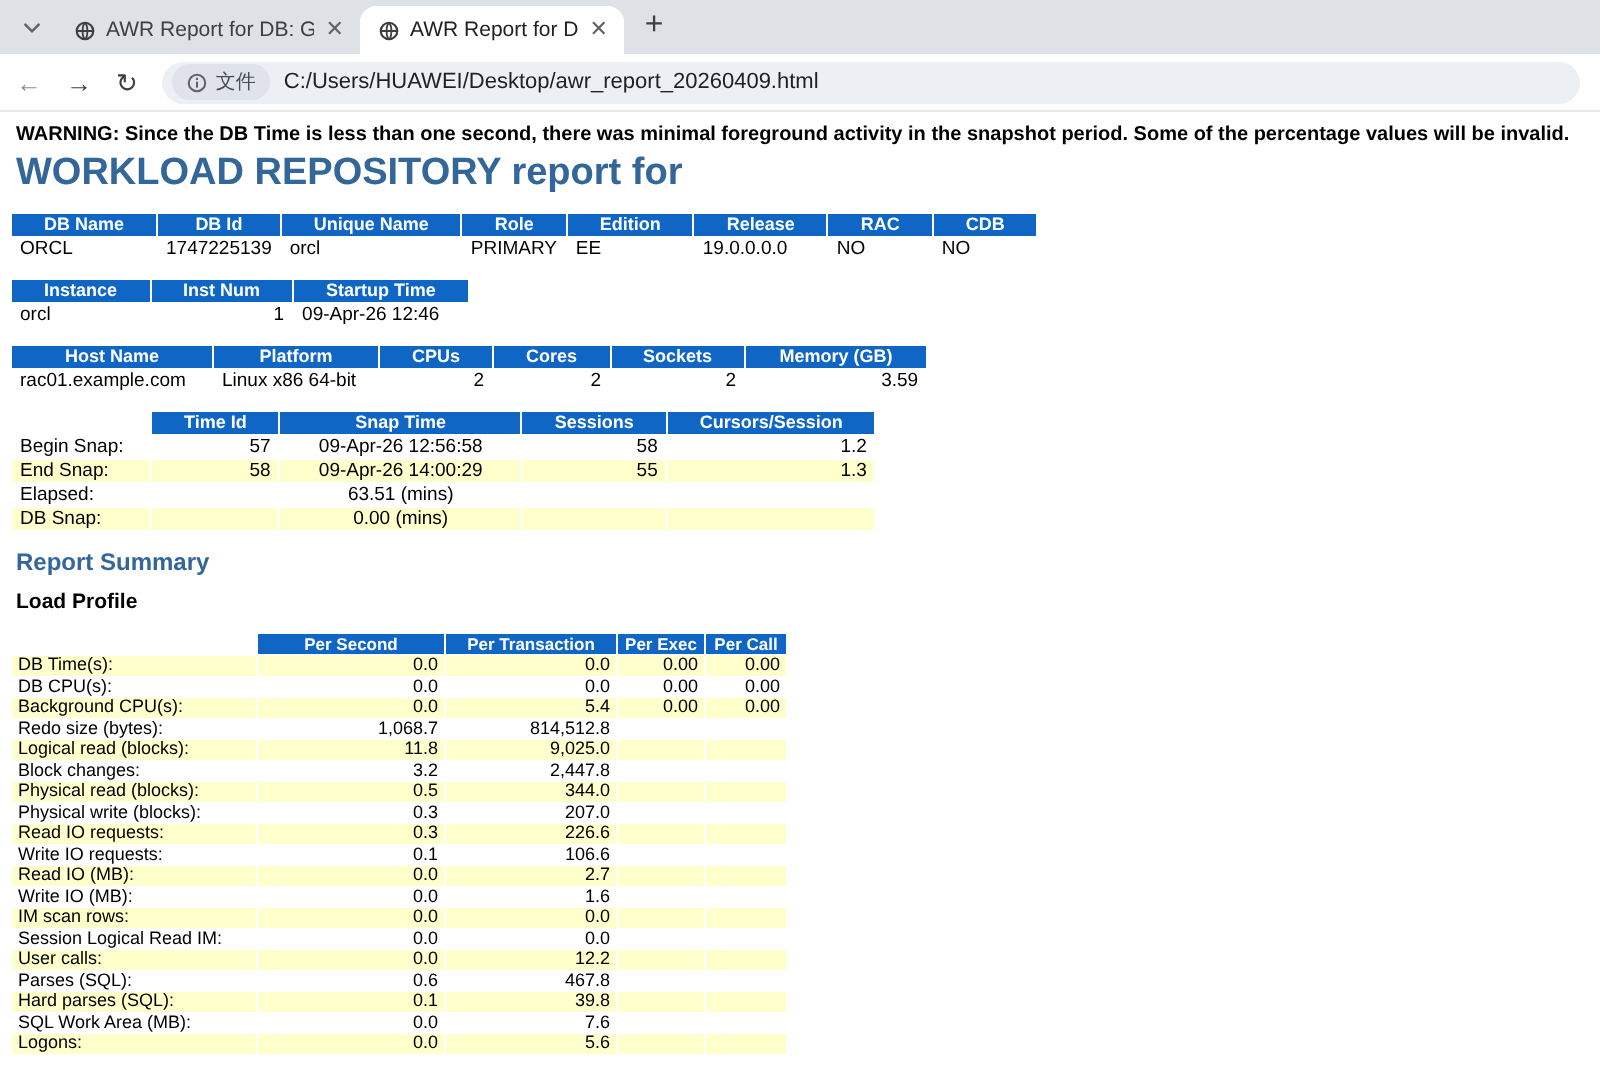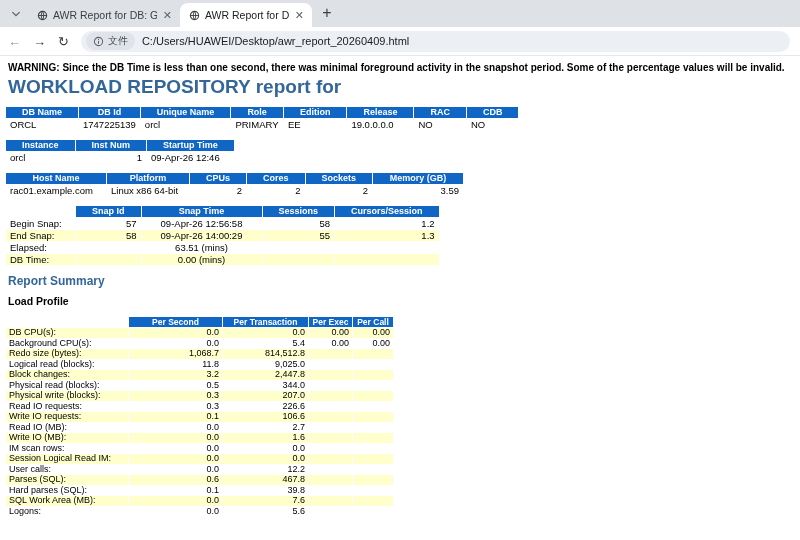--- a/index.html
+++ b/index.html
@@ -245,21 +245,21 @@
     <colgroup>
       <col style="width:69px">
         <col style="width:46px">
         <col style="width:120px">
       <col style="width:50px">
         <col style="width:97px">
     </colgroup>
   <thead>
         <tr>
           <th class="blank"></th>
-          <th>Snap Id</th>
+          <th>Time Id</th>
           <th>Snap Time</th>
           <th>Sessions</th>
           <th>Cursors/Session</th>
         </tr>
       </thead>
       <tbody>
         <tr>
           <td>Begin Snap:</td>
           <td>57</td>
           <td>09-Apr-26 12:56:58</td>
@@ -274,21 +274,21 @@
           <td>1.3</td>
         </tr>
         <tr>
           <td>Elapsed:</td>
           <td></td>
           <td>63.51 (mins)</td>
           <td></td>
           <td></td>
         </tr>
         <tr>
-          <td>DB Time:</td>
+          <td>DB Snap:</td>
           <td></td>
           <td>0.00 (mins)</td>
           <td></td>
           <td></td>
         </tr>
       </tbody>
     </table>
 
   <h2>Report Summary</h2>
 
@@ -306,20 +306,27 @@
         <tr>
           <th class="blank"></th>
           <th>Per Second</th>
           <th>Per Transaction</th>
           <th>Per Exec</th>
           <th>Per Call</th>
         </tr>
       </thead>
       <tbody>
         <tr>
+          <td>DB Time(s):</td>
+          <td>0.0</td>
+          <td>0.0</td>
+          <td>0.00</td>
+          <td>0.00</td>
+        </tr>
+        <tr>
           <td>DB CPU(s):</td>
           <td>0.0</td>
           <td>0.0</td>
           <td>0.00</td>
           <td>0.00</td>
         </tr>
         <tr>
           <td>Background CPU(s):</td>
           <td>0.0</td>
           <td>5.4</td>

